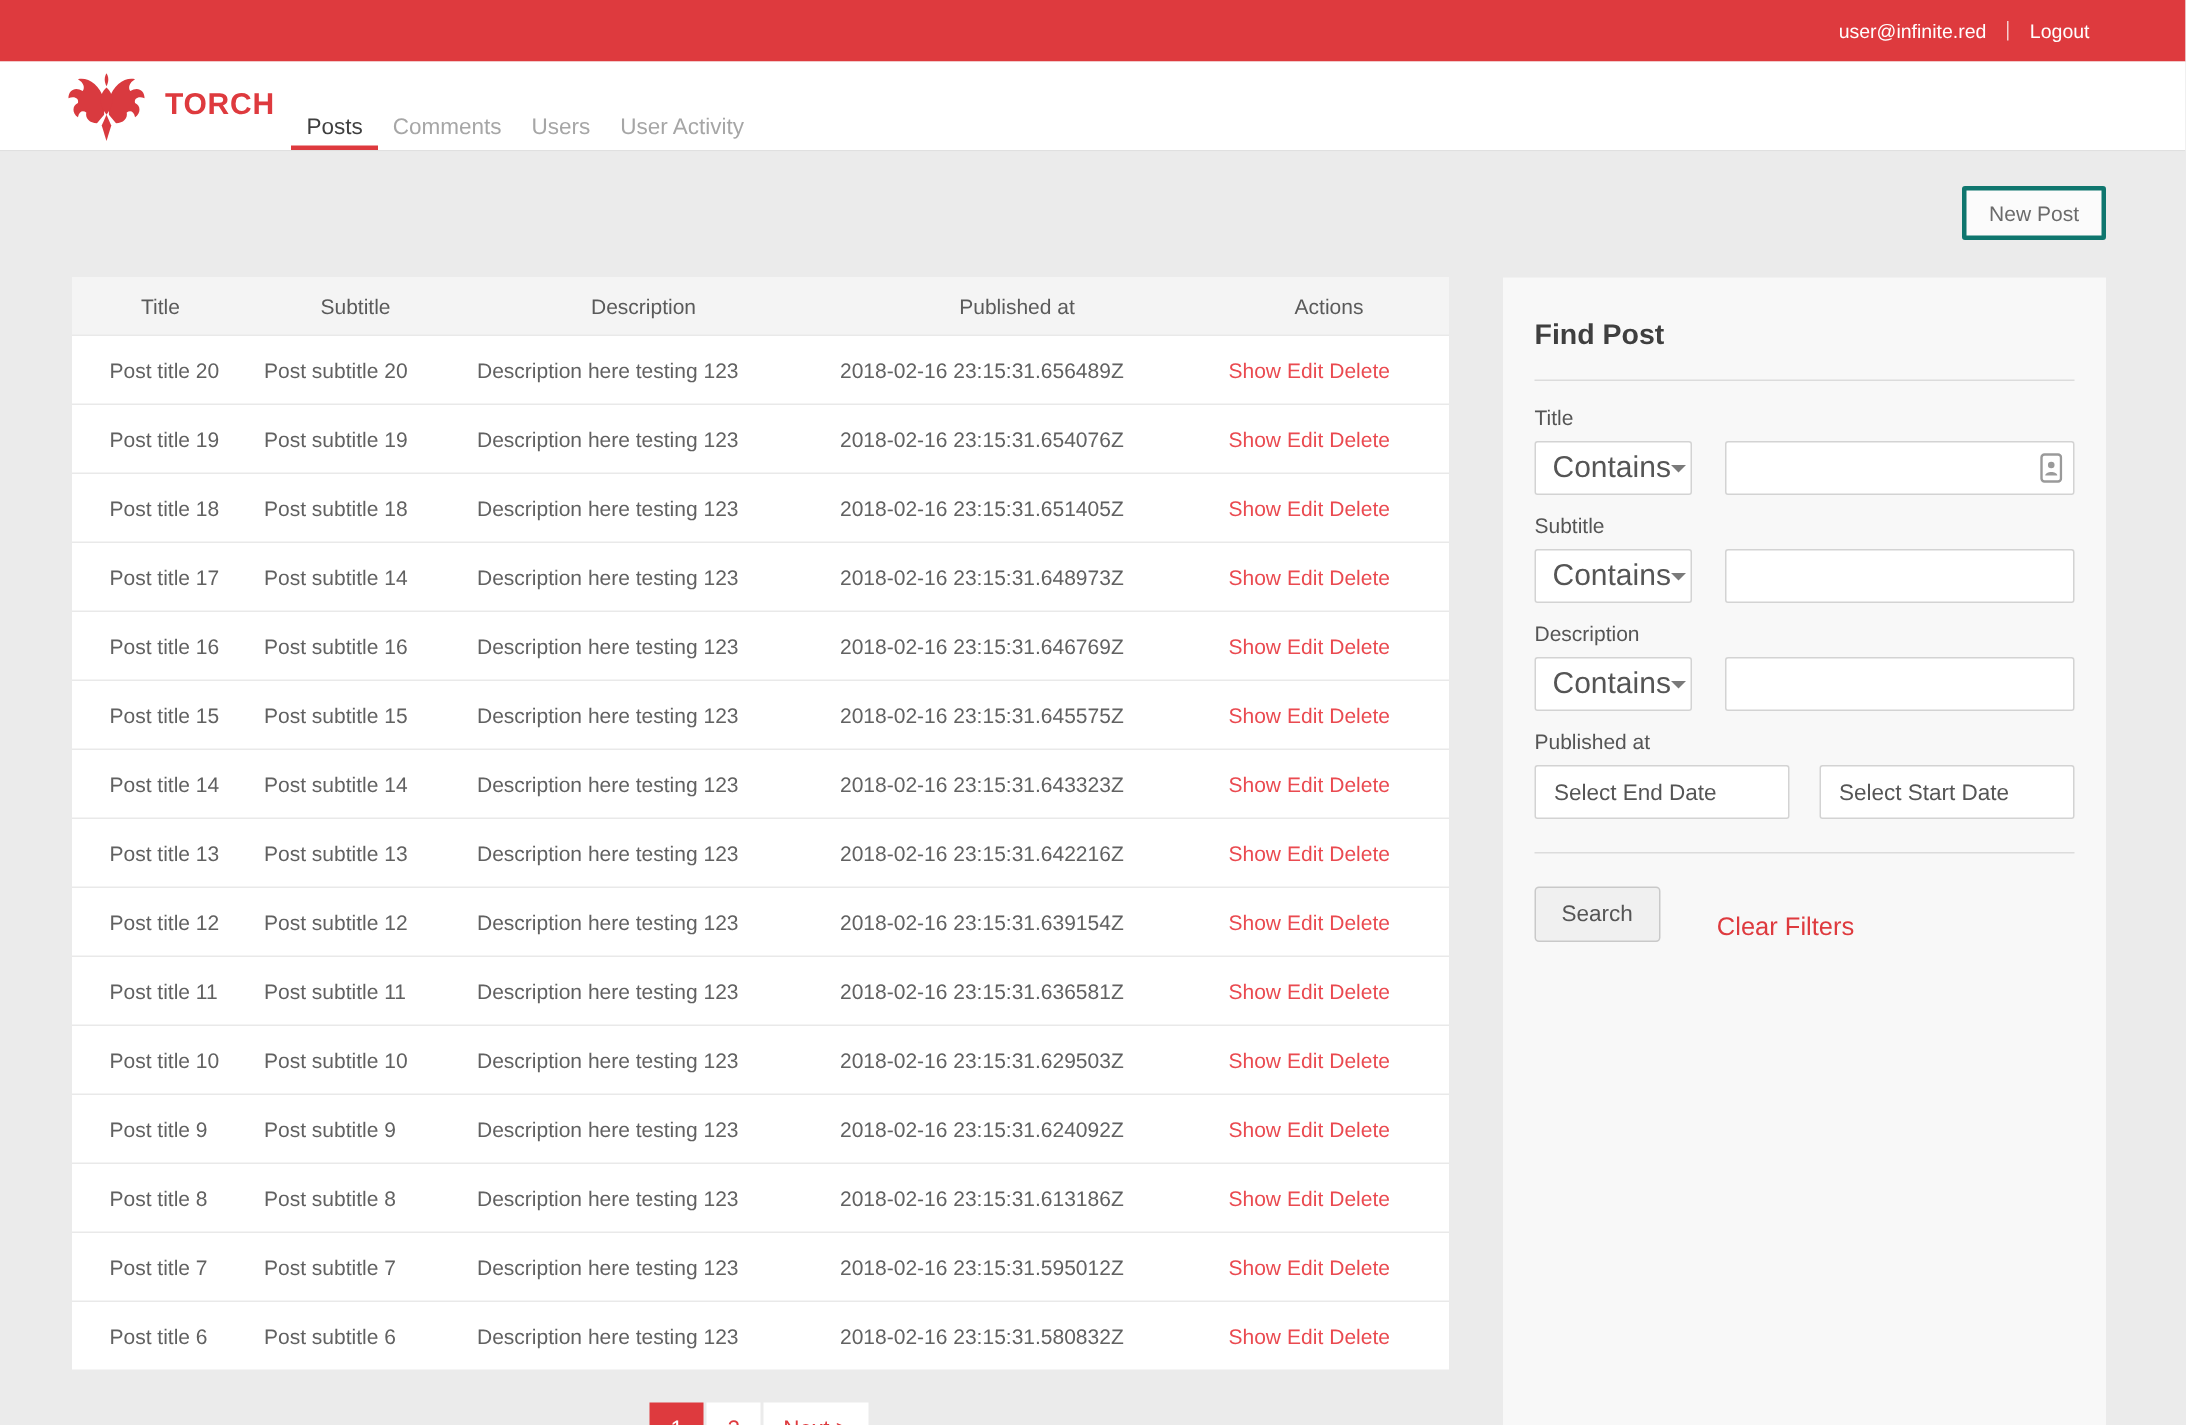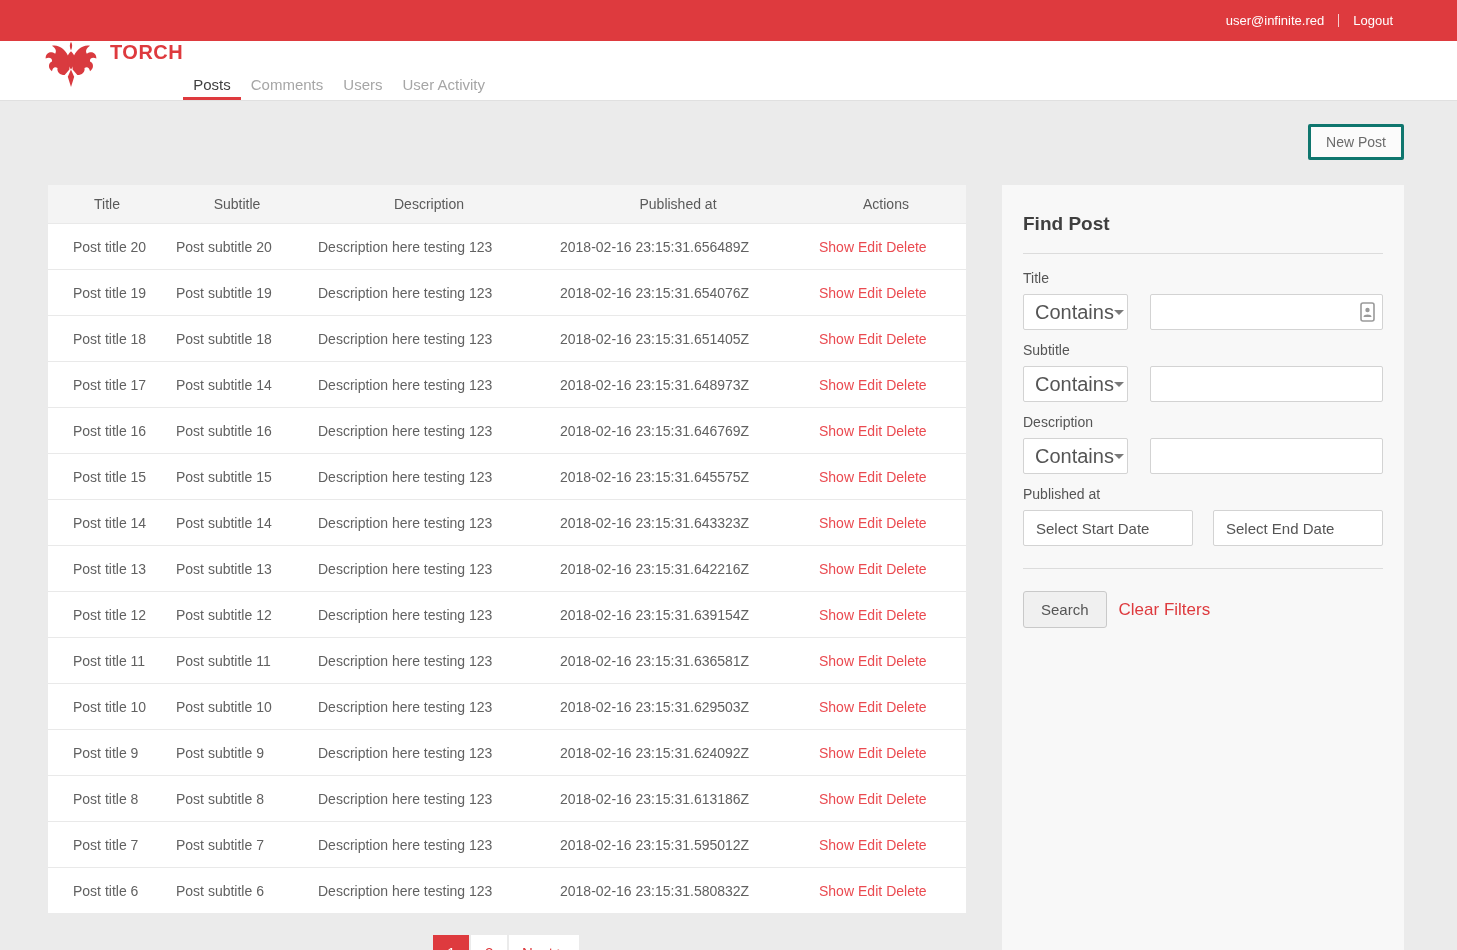--- a/index.html
+++ b/index.html
@@ -17,21 +17,21 @@
     display: flex; align-items: center; justify-content: flex-end;
     padding-right: 64px; color: #fff; font-size: 13px;
   }
   .topbar a { color: #fff; text-decoration: none; }
   .topbar .sep { width: 1px; height: 13px; background: rgba(255,255,255,.75); margin: 0 14px; }
   
   .navbar {
     height: 60px; background: #fff; border-bottom: 1px solid #e0e0e0;
     display: flex; align-items: stretch; padding-left: 45px;
   }
-  .brandwrap { display: flex; align-items: flex-start; }
+  .brandwrap { display: flex; align-items: center; margin-right: 11px; }
   .logo { width: 52px; height: 46px; margin-right: 13px; }
   .brand { color: #de3a3e; font-size: 20px; font-weight: bold; letter-spacing: .5px; }
   .tabs { display: flex; align-items: stretch; margin-top: 28px; }
   .tab {
     display: flex; align-items: center; padding: 3px 10px 0 10px;
     font-size: 15px; color: #a6a6a6; text-decoration: none;
     border-bottom: 3px solid transparent;
   }
   .tab.active { color: #3f3f3f; border-bottom-color: #de3a3e; }
   
@@ -94,21 +94,21 @@
   .autofill {
     position: absolute; right: 8px; top: 8px; width: 15px; height: 20px;
   }
   .dates { display: flex; gap: 20px; }
   .dinput {
     width: 170px; height: 36px; border: 1px solid #d3d3d3; border-radius: 2px;
     background: #fff; padding: 0 12px; font-size: 15px; color: #555;
     font-family: inherit;
   }
   .dinput::placeholder, .tinput::placeholder { color: #555; opacity: 1; }
-  .sactions { display: flex; align-items: center; gap: 12px; }
+  .sactions { display: flex; align-items: flex-end; gap: 38px; }
   .btn-search {
     background: #f0f0f0; border: 1px solid #c9c9c9; border-radius: 3px;
     color: #555; font-size: 15px; padding: 9px 17px; cursor: pointer;
     font-family: inherit;
   }
   .clear-link { color: #de3a3e; font-size: 17px; text-decoration: none; }
 </style>
 </head>
 <body>
 
@@ -312,22 +312,22 @@
             <div class="select">
               <span>Contains</span>
               <span class="caret"></span>
             </div>
             <div class="inputwrap"><input class="tinput noicon" style=""></div>
           </div>
         </div>
 
       <label class="flabel">Published at</label>
       <div class="dates">
+        <input class="dinput" placeholder="Select End Date" style="">
         <input class="dinput" placeholder="Select Start Date" style="">
-        <input class="dinput" placeholder="Select End Date" style="">
       </div>
 
       <div class="divider lower"></div>
 
       <div class="sactions">
         <button class="btn-search">Search</button>
         <a href="#" class="clear-link">Clear Filters</a>
       </div>
     </div>
   </div>

